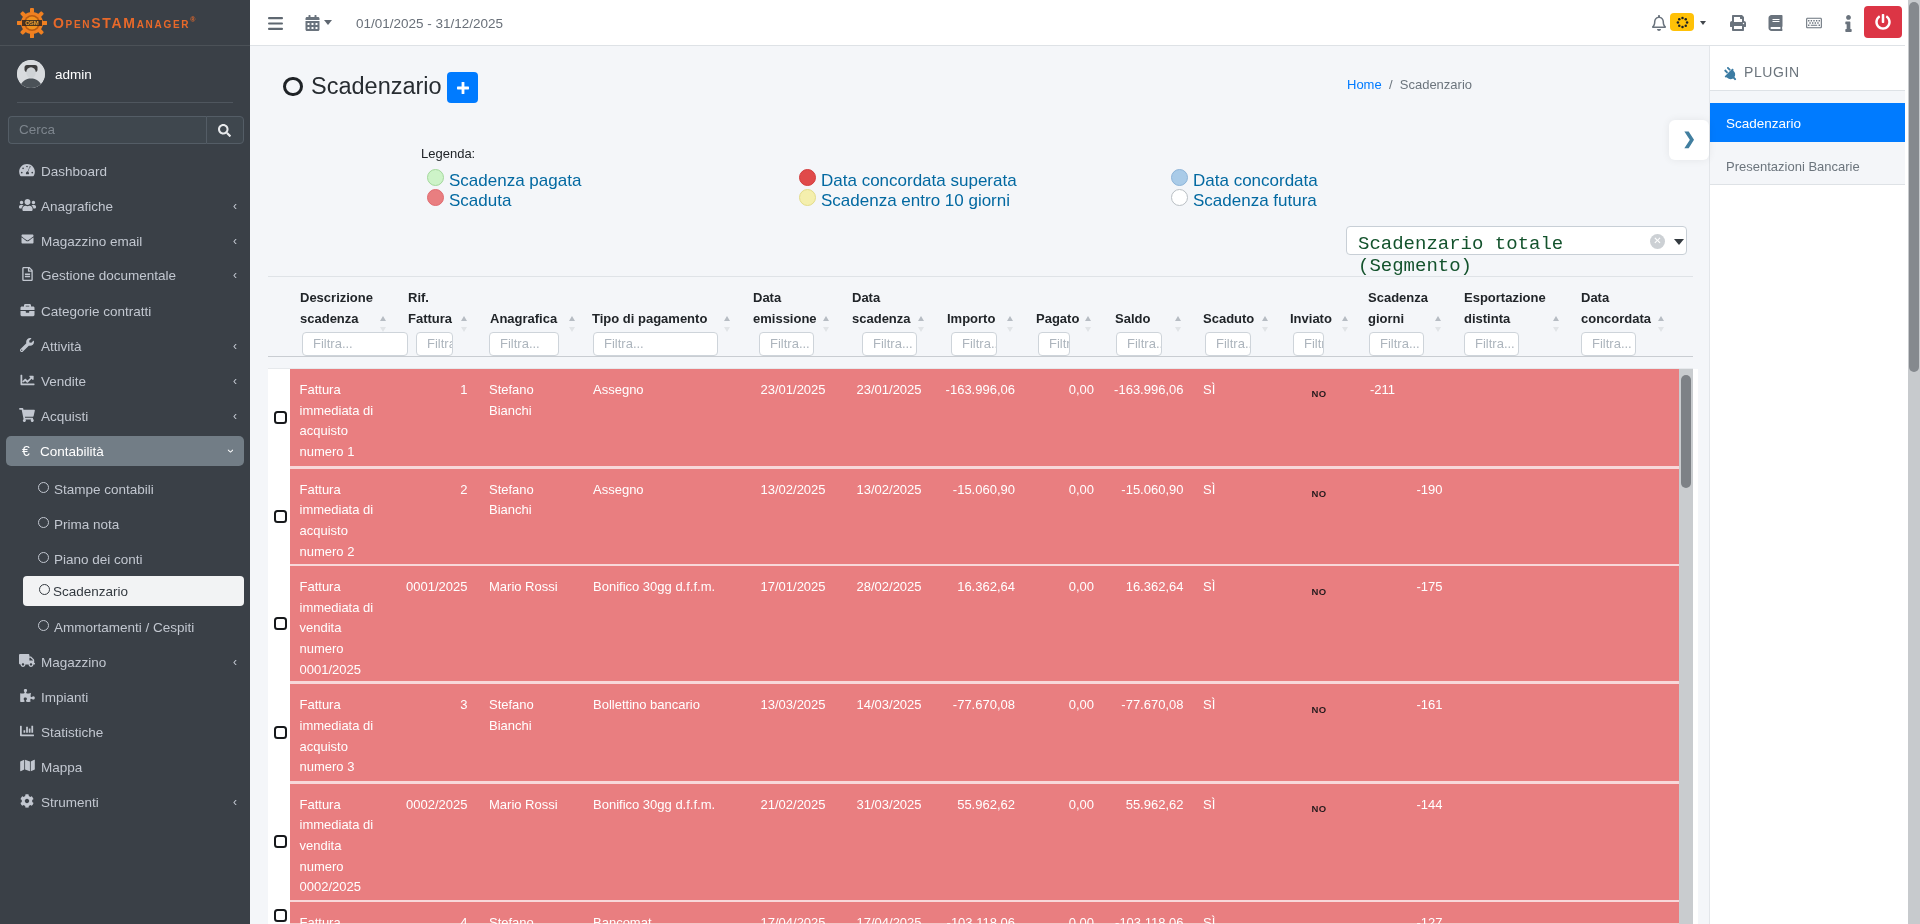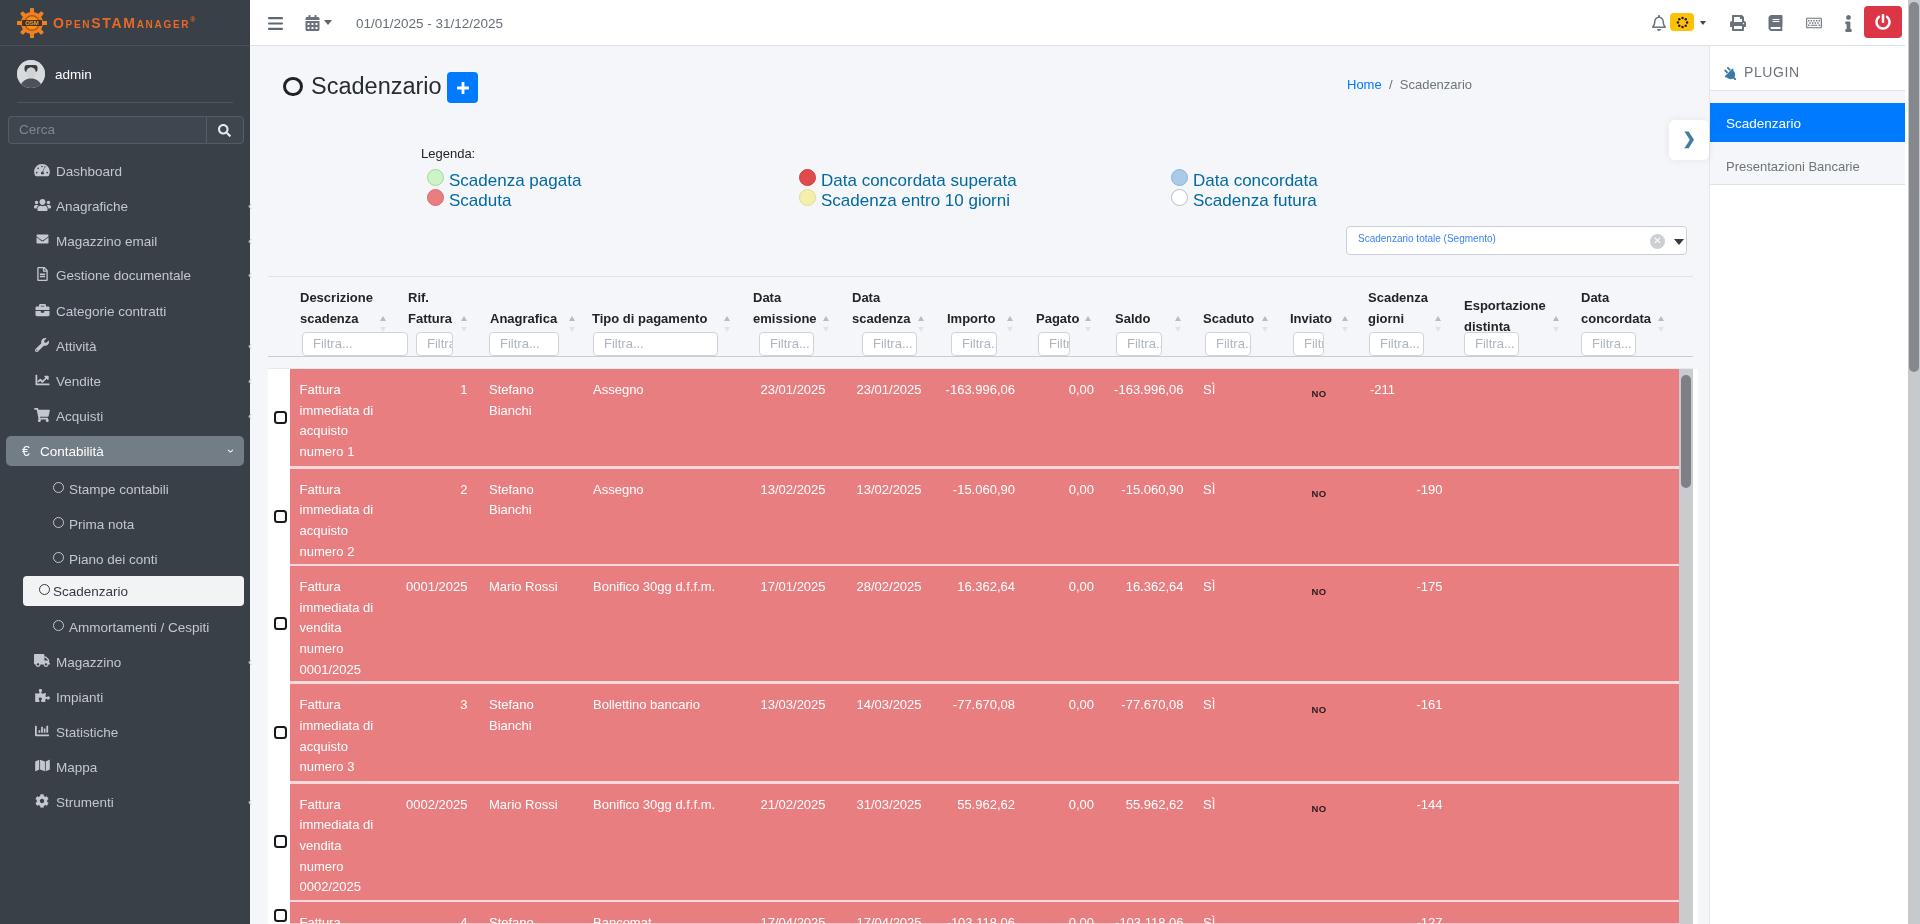--- a/index.html
+++ b/index.html
@@ -2,21 +2,21 @@
 <html><head>
 <meta charset="utf-8">
 <style>
 * {margin:0; padding:0; box-sizing:border-box;}
 html,body {width:1920px; height:924px; overflow:hidden;}
 body {background:#f4f6f9; font-family:"Liberation Sans",sans-serif; font-size:13px; color:#212529; position:relative;}
 .abs {position:absolute;}
 
 #sidebar {position:absolute; left:0; top:0; width:250px; height:924px; background:#3a4047; z-index:5;}
 #brand {position:absolute; left:0; top:0; width:250px; height:46px; border-bottom:1px solid #4b5157;}
-.menu-item {position:absolute; left:16px; width:250px; height:35px; color:#c2c7d0; font-size:13.5px;}
+.menu-item {position:absolute; left:1px; width:250px; height:35px; color:#c2c7d0; font-size:13.5px;}
 .menu-item .mi-ico {position:absolute; left:17px; top:50%; transform:translateY(-50%); width:18px; height:16px; text-align:center;}
 .menu-item .mi-txt {position:absolute; left:40px; top:50%; transform:translateY(-50%);}
 .menu-item .mi-chev {position:absolute; right:14px; top:50%; transform:translateY(-50%); font-size:12px; color:#c2c7d0;}
 .sub-item .mi-ico {left:33px;}
 .sub-item .mi-txt {left:53px;}
 svg.fa {fill:#c2c7d0; display:block;}
 
 #navbar {position:absolute; left:250px; top:0; width:1670px; height:46px; background:#fff; border-bottom:1px solid #dee2e6; z-index:4;}
 
 #rpanel {position:absolute; left:1709px; top:46px; width:199px; height:878px; background:#fff; border-left:1px solid #e3e6ea; z-index:6;}
@@ -325,21 +325,21 @@
   <div class="lg-txt" style="left:821px;top:171px;">Data concordata superata</div>
   <div class="legend-dot" style="left:799px;top:189px;background:#f4efad;border:1px solid #e3dc8a;"></div>
   <div class="lg-txt" style="left:821px;top:191px;">Scadenza entro 10 giorni</div>
   <div class="legend-dot" style="left:1171px;top:169px;background:#a9cbe8;border:1px solid #8db4d8;"></div>
   <div class="lg-txt" style="left:1193px;top:171px;">Data concordata</div>
   <div class="legend-dot" style="left:1171px;top:189px;background:#fff;border:1px solid #b9bfc4;"></div>
   <div class="lg-txt" style="left:1193px;top:191px;">Scadenza futura</div>
 </div>
 
 <div class="abs" style="left:1346px;top:226px;width:341px;height:29px;background:#fff;border:1px solid #c8cfd6;border-radius:4px;">
-  <span style="position:absolute;left:11px;top:6px;color:#3b82f6;font-size:10px;">Scadenzario totale (Segmento)</span>
+  <span style="position:absolute;left:11px;top:6px;color:#14532d;font-size:19px;font-family:Liberation Mono, monospace;">Scadenzario totale (Segmento)</span>
   <span style="position:absolute;left:303px;top:6.5px;width:15px;height:15px;background:#ccd0d4;border-radius:50%;">
     <span style="position:absolute;left:0;right:0;top:1px;text-align:center;color:#fff;font-size:10px;">✕</span>
   </span>
   <span style="position:absolute;left:327px;top:12px;width:0;height:0;border-left:5px solid transparent;border-right:5px solid transparent;border-top:6px solid #343a40;"></span>
 </div>
 
 <div class="abs" style="left:268px;top:276px;width:1425px;height:1px;background:#dfe3e7;"></div>
 
 <div id="thead">
   <div class="hdr-lbl" style="left:300px;top:287px;">Descrizione<br>scadenza</div>
@@ -347,21 +347,21 @@
   <div class="hdr-lbl" style="left:490px;top:308px;">Anagrafica</div>
   <div class="hdr-lbl" style="left:592px;top:308px;">Tipo di pagamento</div>
   <div class="hdr-lbl" style="left:753px;top:287px;">Data<br>emissione</div>
   <div class="hdr-lbl" style="left:852px;top:287px;">Data<br>scadenza</div>
   <div class="hdr-lbl" style="left:947px;top:308px;">Importo</div>
   <div class="hdr-lbl" style="left:1036px;top:308px;">Pagato</div>
   <div class="hdr-lbl" style="left:1115px;top:308px;">Saldo</div>
   <div class="hdr-lbl" style="left:1203px;top:308px;">Scaduto</div>
   <div class="hdr-lbl" style="left:1290px;top:308px;">Inviato</div>
   <div class="hdr-lbl" style="left:1368px;top:287px;">Scadenza<br>giorni</div>
-  <div class="hdr-lbl" style="left:1464px;top:287px;margin-top:8px;">Esportazione<br>distinta</div>
+  <div class="hdr-lbl" style="left:1464px;top:287px;">Esportazione<br>distinta</div>
   <div class="hdr-lbl" style="left:1581px;top:287px;">Data<br>concordata</div>
   <div class="sort-u" style="left:379.5px;top:316px;"></div>
   <div class="sort-d" style="left:379.5px;top:327px;"></div>
   <div class="sort-u" style="left:461px;top:316px;"></div>
   <div class="sort-d" style="left:461px;top:327px;"></div>
   <div class="sort-u" style="left:568.5px;top:316px;"></div>
   <div class="sort-d" style="left:568.5px;top:327px;"></div>
   <div class="sort-u" style="left:724px;top:316px;"></div>
   <div class="sort-d" style="left:724px;top:327px;"></div>
   <div class="sort-u" style="left:823px;top:316px;"></div>

